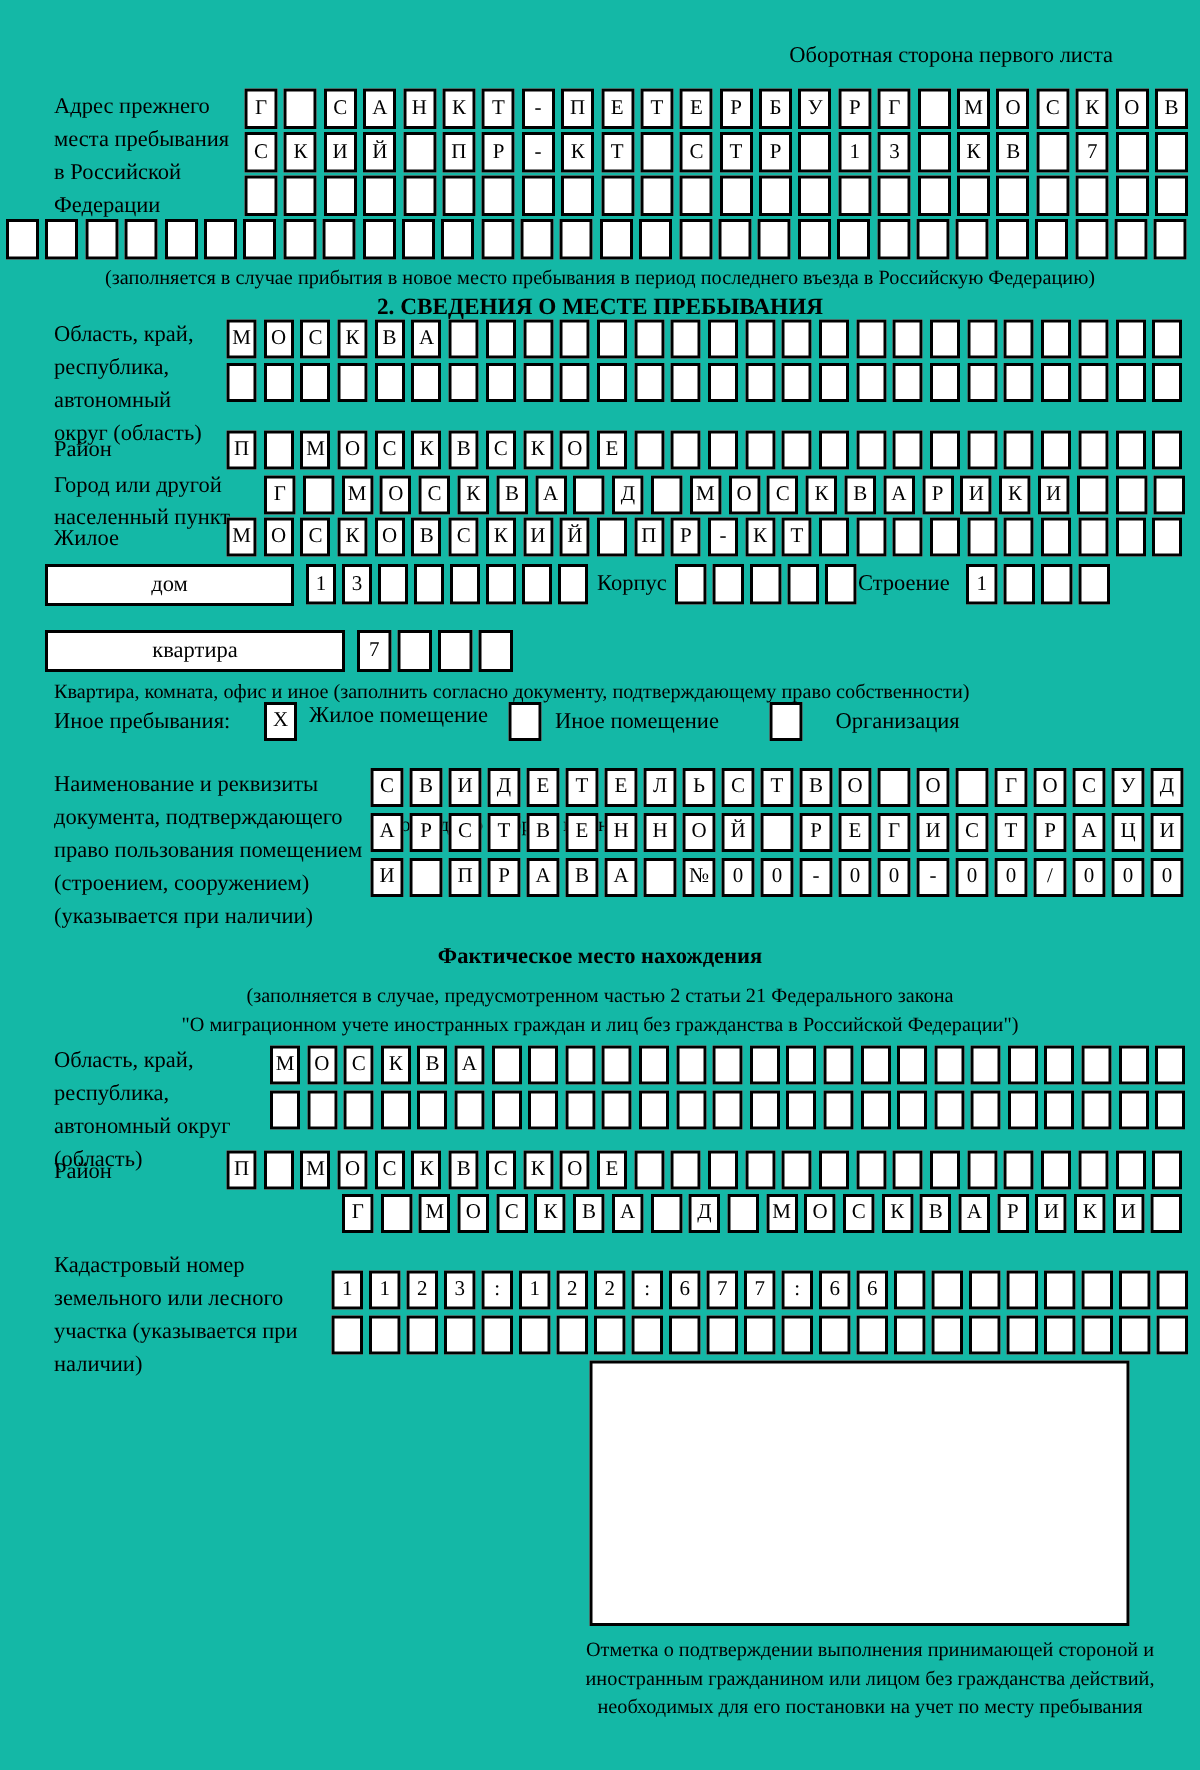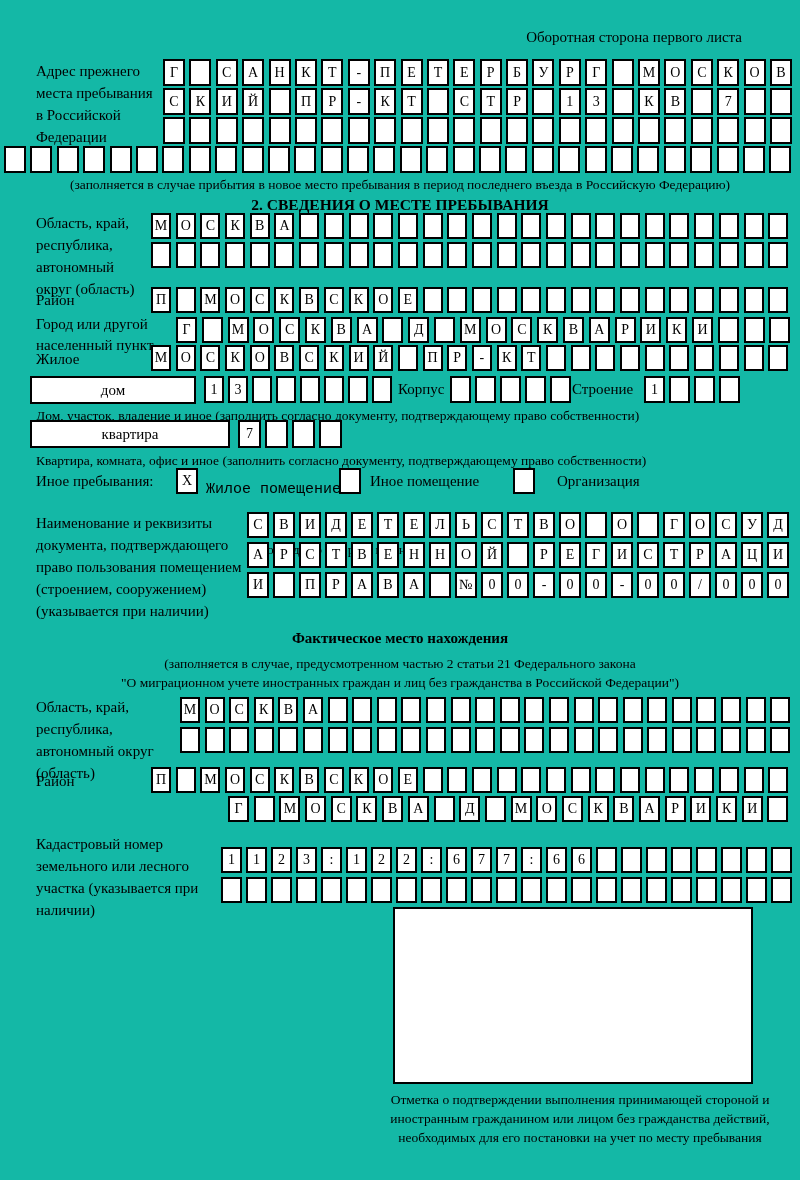--- a/index.html
+++ b/index.html
@@ -324,34 +324,33 @@
       <span class="cell"></span>
       <span class="cell"></span>
     </div>
   <div class="abs lbl" style="top:378px; left:572px;">Строение</div>
   <div class="abs cellrow rmd" style="top:376px; left:644px;">
       <span class="cell">1</span>
       <span class="cell"></span>
       <span class="cell"></span>
       <span class="cell"></span>
     </div>
-  <div class="abs cap" style="top:407px; left:36px;">Дом, участок, владение и иное (заполнить согласно документу, подтверждающему право собственности)</div>
 
   <div class="abs widebox" style="top:420px; left:30px; width:200px;">квартира</div>
   <div class="abs cellrow rkv" style="top:420px; left:238px;">
       <span class="cell">7</span>
       <span class="cell"></span>
       <span class="cell"></span>
       <span class="cell"></span>
     </div>
   <div class="abs cap" style="top:452px; left:36px;">Квартира, комната, офис и иное (заполнить согласно документу, подтверждающему право собственности)</div>
 
   <div class="abs lbl" style="top:470px; left:36px;">Иное пребывания:</div>
   <span class="abs cell cb" style="top:468px; left:176px;">X</span>
-  <div class="abs lbl" style="top:479px; left:206px;font-family:Liberation Mono, monospace;">Жилое помещение</div>
+  <div class="abs lbl" style="top:466px; left:206px;">Жилое помещение</div>
   <span class="abs cell cb" style="top:468px; left:339px;"></span>
   <div class="abs lbl" style="top:470px; left:370px;">Иное помещение</div>
   <span class="abs cell cb" style="top:468px; left:513px;"></span>
   <div class="abs lbl" style="top:470px; left:557px;">Организация</div>
   <div class="abs cap" style="top:494px; left:150px; width:370px; text-align:center;margin-top:47px;">(Необходимо выбрать нужное)</div>
 
   <div class="abs lbl" style="top:512px; left:36px; width:212px;">Наименование и реквизиты документа, подтверждающего право пользования помещением (строением, сооружением) (указывается при наличии)</div>
   <div class="abs cellrow r21" style="top:512px; left:247px;">
       <span class="cell">С</span>
       <span class="cell">В</span>

